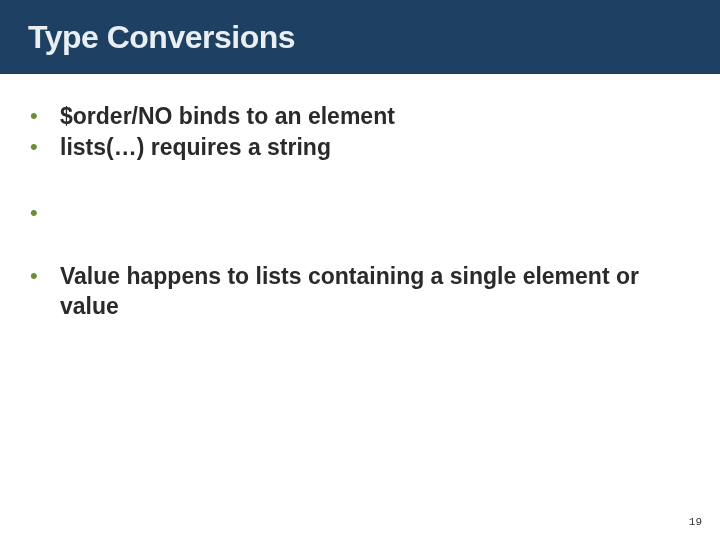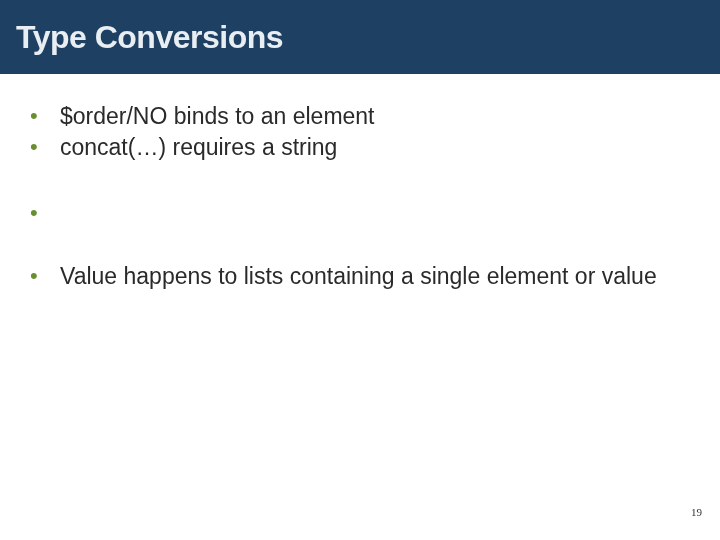--- a/index.html
+++ b/index.html
@@ -19,21 +19,21 @@
     height: 540px;
     position: relative;
     background: #ffffff;
   }
   .title-band {
     width: 720px;
     height: 74px;
     background: #1d4063;
     display: flex;
     align-items: center;
-    padding-left: 16px;
+    padding-left: 28px;
   }
   .title-text {
     color: #e9eef2;
     font-size: 32px;
     font-weight: 700;
     letter-spacing: -0.5px;
     font-family: "Arial Black", Verdana, sans-serif;
   }
   .content {
     padding: 28px 22px 0 28px;
@@ -52,51 +52,51 @@
     font-size: 22px;
     width: 32px;
     flex-shrink: 0;
     text-align: left;
     padding-left: 2px;
     line-height: 1.25;
   }
   .bullet-text {
     color: #2a2a2a;
     font-size: 23px;
-    font-weight: 400;
+    font-weight: 700;
     font-family: Verdana, Geneva, sans-serif;
     letter-spacing: 0px;
   }
   .page-number {
     position: absolute;
-    bottom: 22px;
+    bottom: 12px;
     right: 18px;
     font-size: 11px;
     color: #333;
-    font-family: Liberation Serif, serif;
+    font-family: Liberation Mono, monospace;
   }
 </style>
 </head>
 <body>
 
 <div class="slide">
   <div class="title-band">
     <div class="title-text">Type Conversions</div>
   </div>
 
   <div class="content">
 
     <div class="bullet-group">
       <div class="bullet-item">
         <div class="bullet-dot">•</div>
         <div class="bullet-text">$order/NO binds to an element</div>
       </div>
       <div class="bullet-item">
         <div class="bullet-dot">•</div>
-        <div class="bullet-text">concat(…) requires a string</div>
+        <div class="bullet-text">lists(…) requires a string</div>
       </div>
     </div>
 
     <div class="bullet-group">
       <div class="bullet-item">
         <div class="bullet-dot">•</div>
       </div>
     </div>
 
     <div class="bullet-group">

